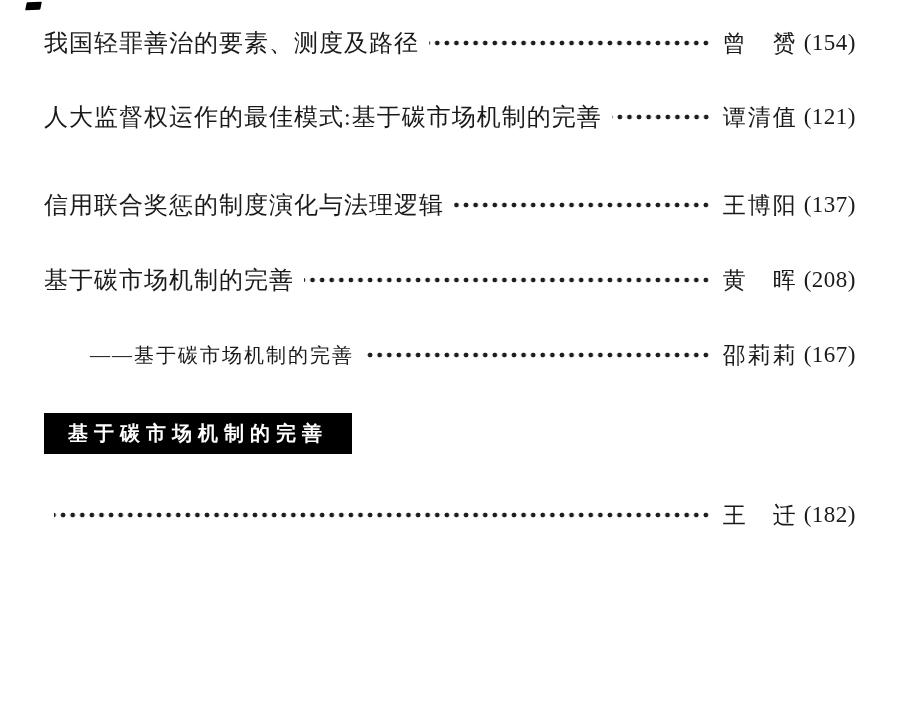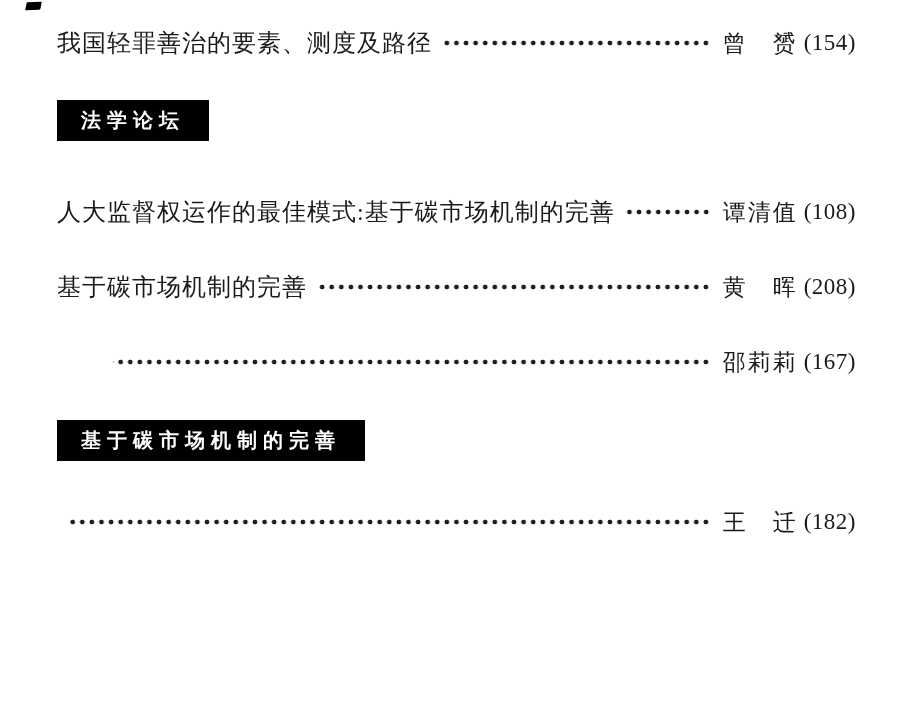--- a/index.html
+++ b/index.html
@@ -24,21 +24,21 @@
     position: absolute;
     left: 26px;
     top: 2px;
     width: 15px;
     height: 8px;
     background: #000;
     border-radius: 1px;
     transform: skewX(-14deg) rotate(-3deg);
   }
   .toc {
-    padding: 26px 64px 0 57px;
+    padding: 26px 64px 0 44px;
   }
   .toc > *:nth-child(2) { margin-top: 40px; }
   .toc > *:nth-child(3) { margin-top: 54px; }
   .toc > *:nth-child(4) { margin-top: 41px; }
   .toc > *:nth-child(5) { margin-top: 41px; }
   .toc > *:nth-child(6) { margin-top: 41px; }
   .toc > *:nth-child(7) { margin-top: 44px; }
   .toc > *:nth-child(8) { margin-top: 42px; }
   .toc > *:nth-child(9) { margin-top: 45px; }
 
@@ -93,31 +93,37 @@
 </head>
 <body>
 
 <div class="page">
   <div class="artifact"></div>
   <div class="toc" id="toc-list"><div class="row article">
         <span class="title">我国轻罪善治的要素、测度及路径</span>
         <span class="leader"></span>
         <span class="author">曾　赟</span>
         <span class="pageno">(154)</span>
-      </div><div class="section-banner"><span class="section-label">法学论坛</span></div><div class="row article">
+      </div><div class="row article">
         <span class="title">人大监督权运作的最佳模式:基于碳市场机制的完善</span>
         <span class="leader"></span>
         <span class="author">谭清值</span>
-        <span class="pageno">(108)</span>
+        <span class="pageno">(121)</span>
+      </div><div class="row article">
+        <span class="title">信用联合奖惩的制度演化与法理逻辑</span>
+        <span class="leader"></span>
+        <span class="author">王博阳</span>
+        <span class="pageno">(137)</span>
       </div><div class="row article">
         <span class="title">基于碳市场机制的完善</span>
         <span class="leader"></span>
         <span class="author">黄　晖</span>
         <span class="pageno">(208)</span>
       </div><div class="row subtitle">
+        <span class="title">——基于碳市场机制的完善</span>
         <span class="leader"></span>
         <span class="author">邵莉莉</span>
         <span class="pageno">(167)</span>
       </div><div class="section-banner"><span class="section-label">基于碳市场机制的完善</span></div><div class="row article">
         <span class="leader"></span>
         <span class="author">王　迁</span>
         <span class="pageno">(182)</span>
       </div></div>
 </div>
 

